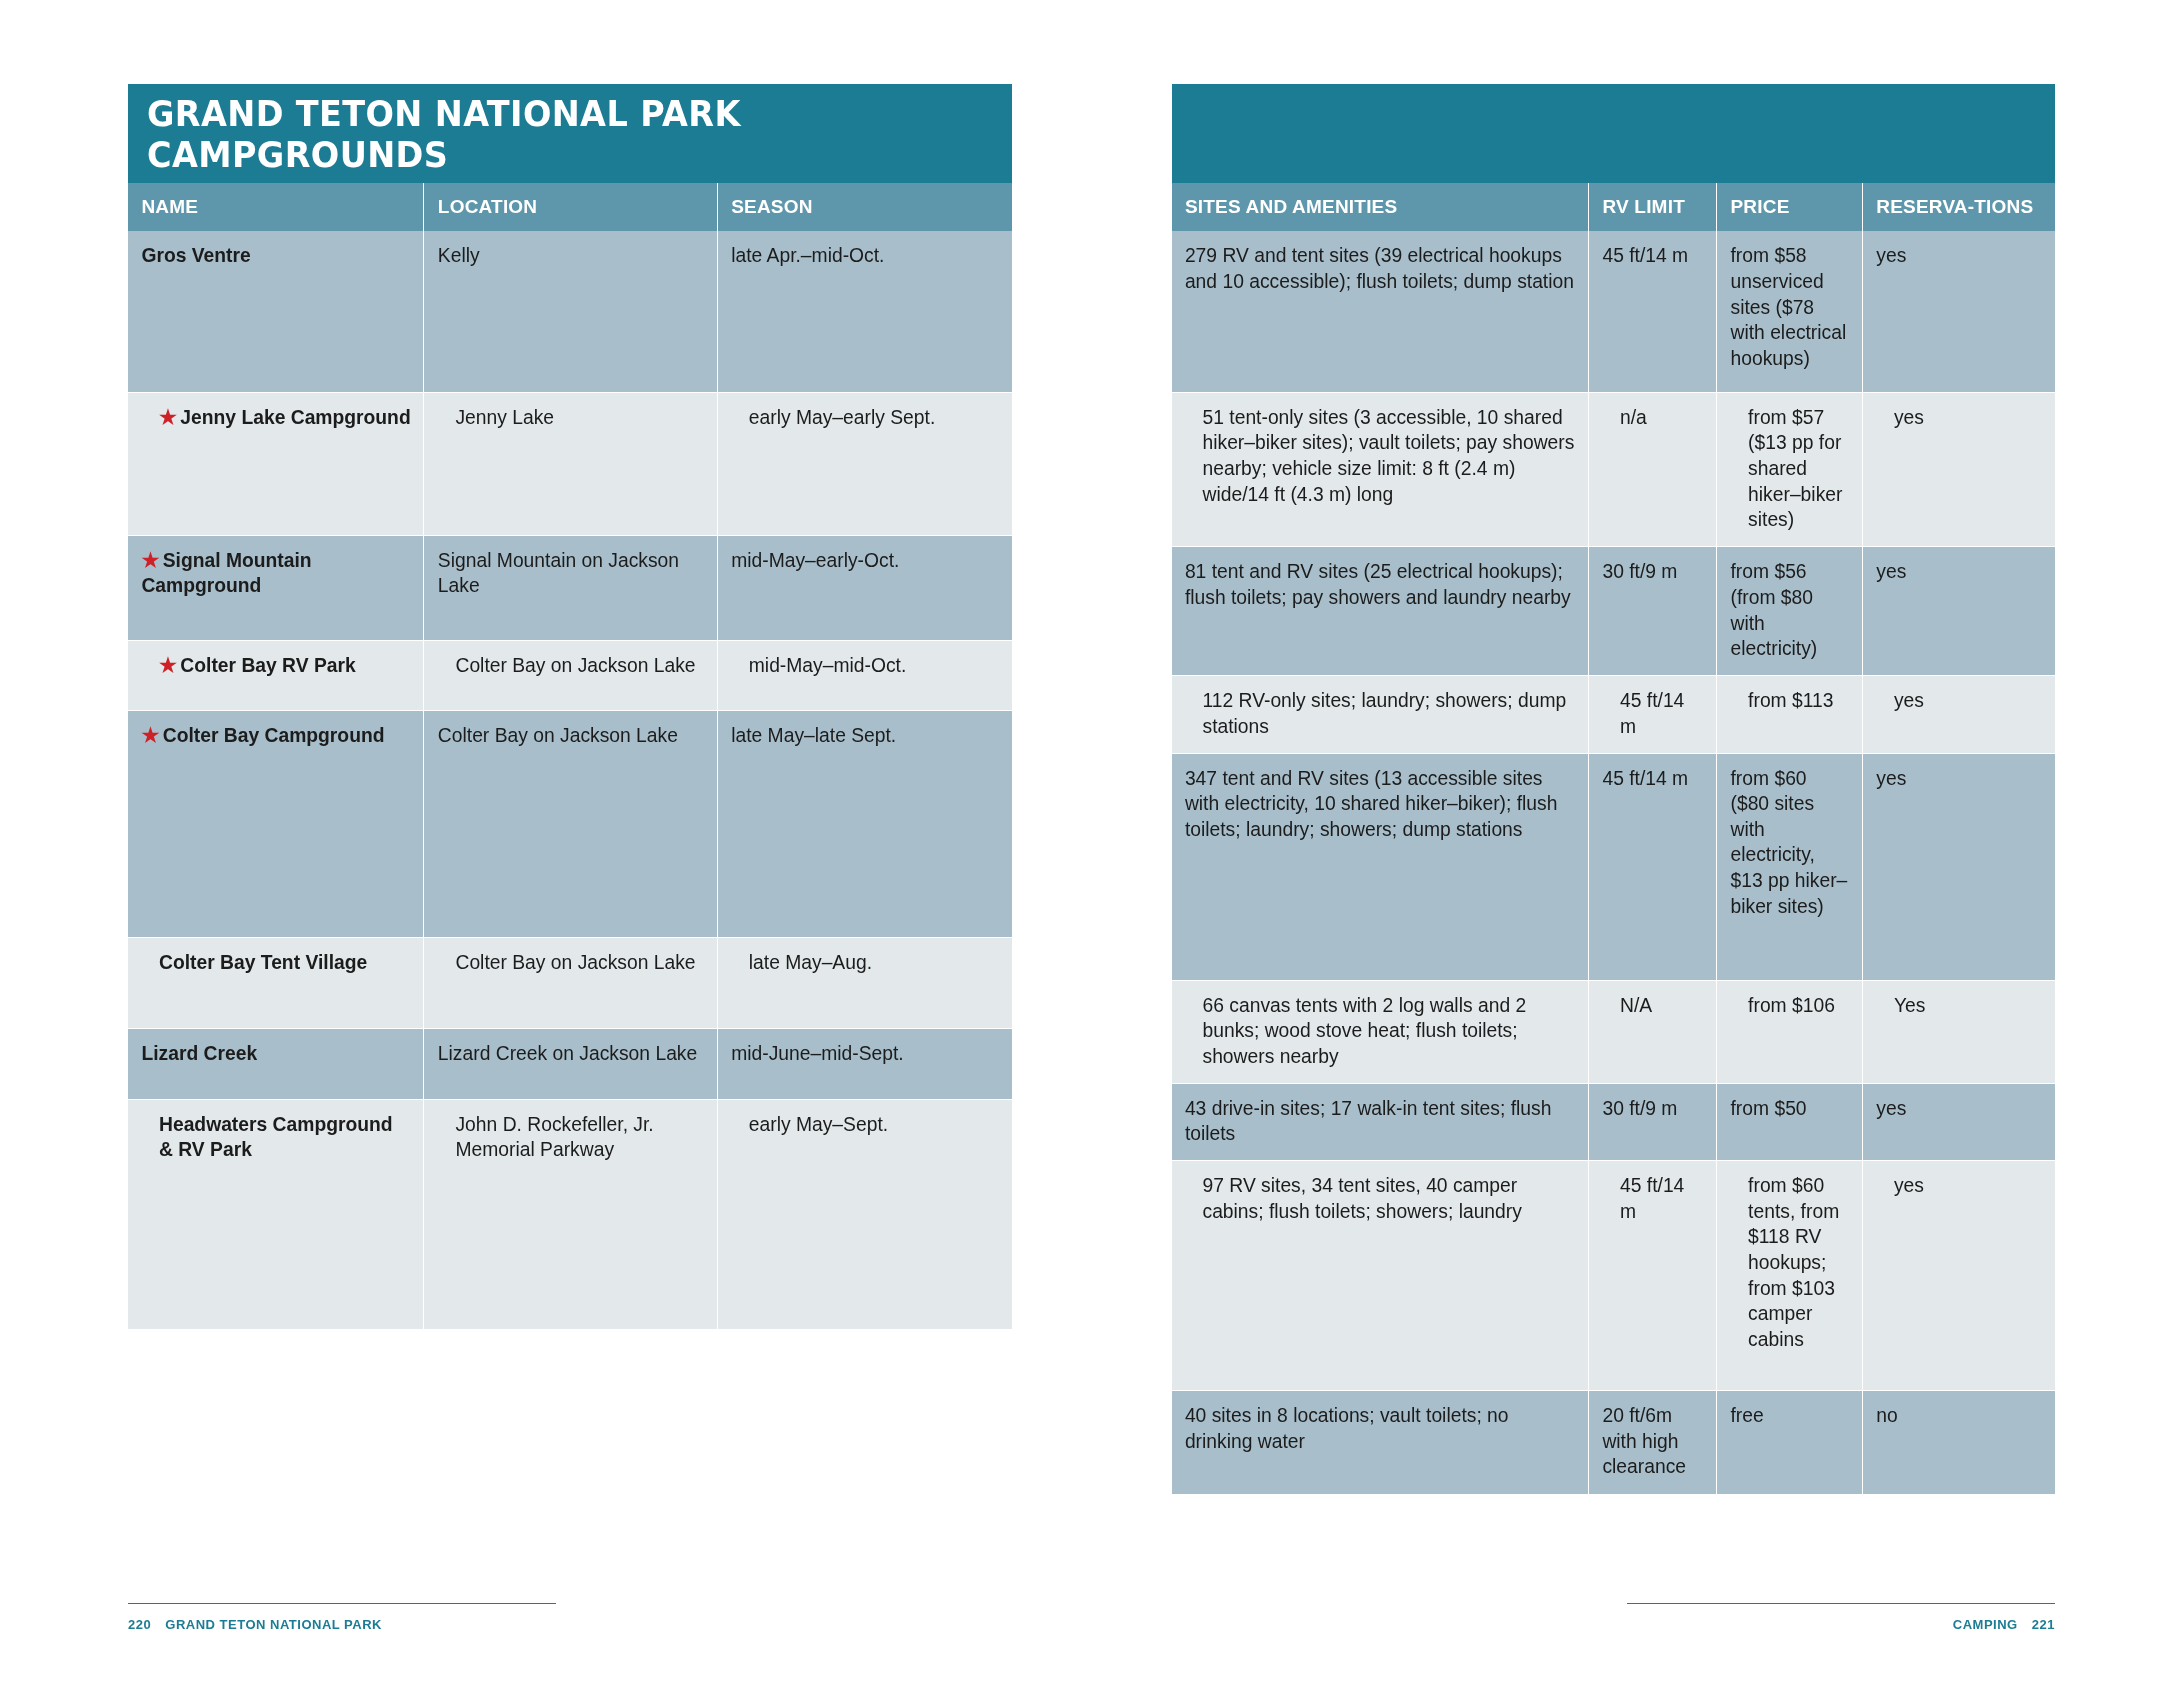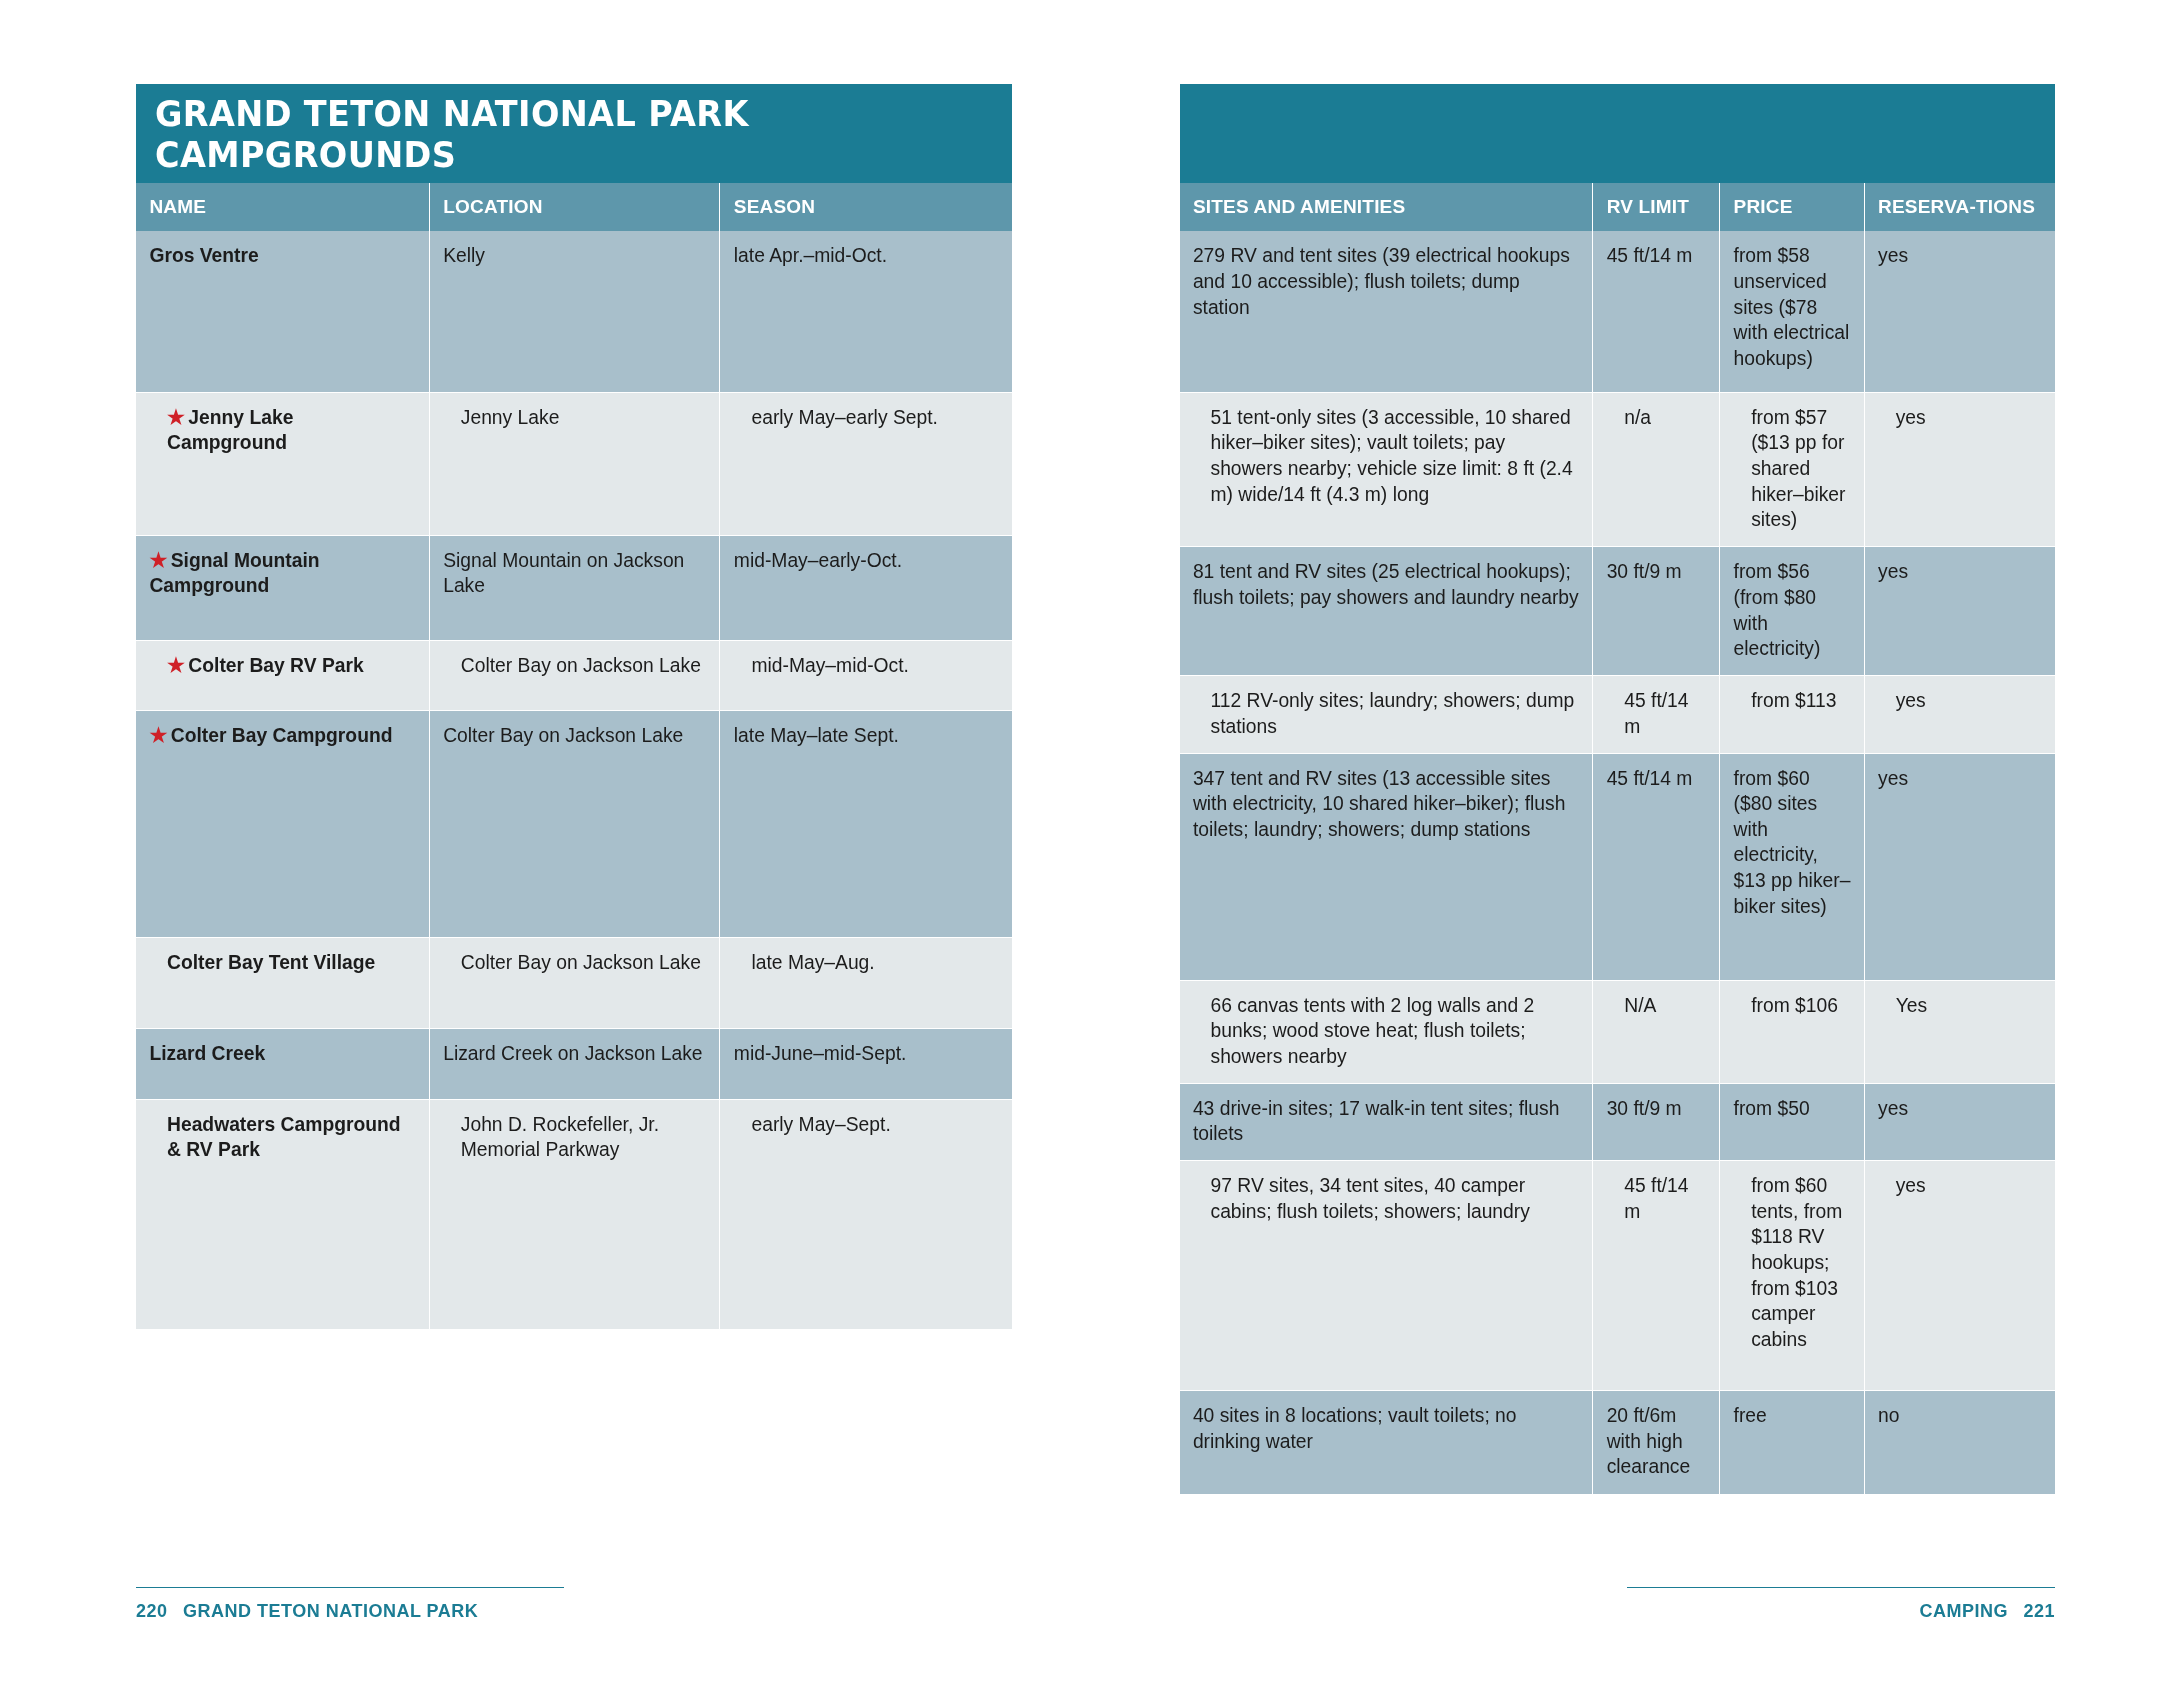--- a/index.html
+++ b/index.html
@@ -17,21 +17,20 @@
   }
   .spread {
     display: flex;
     width: 2183px;
     height: 1701px;
     box-sizing: border-box;
   }
   .page {
     position: relative;
     box-sizing: border-box;
-    margin-left: 8px;
   }
   .page-left {
     width: 1092px;
     padding: 84px 80px 0 128px;
   }
   .page-right {
     width: 1092px;
     padding: 84px 128px 0 80px;
   }
 
@@ -108,22 +107,22 @@
 
   
   .col-sites { width: 47.2%; }
   .col-rv { width: 14.5%; }
   .col-price { width: 16.5%; }
   .col-res { width: 21.8%; }
 
   
   .footer {
     position: absolute;
-    bottom: 79px;
-    font-size: 18px;
+    bottom: 69px;
+    font-size: 13px;
     font-weight: bold;
     color: #1b7c94;
     letter-spacing: 0.5px;
   }
   .footer-left {
     left: 128px;
     width: 884px;
   }
   .footer-right {
     right: 128px;

